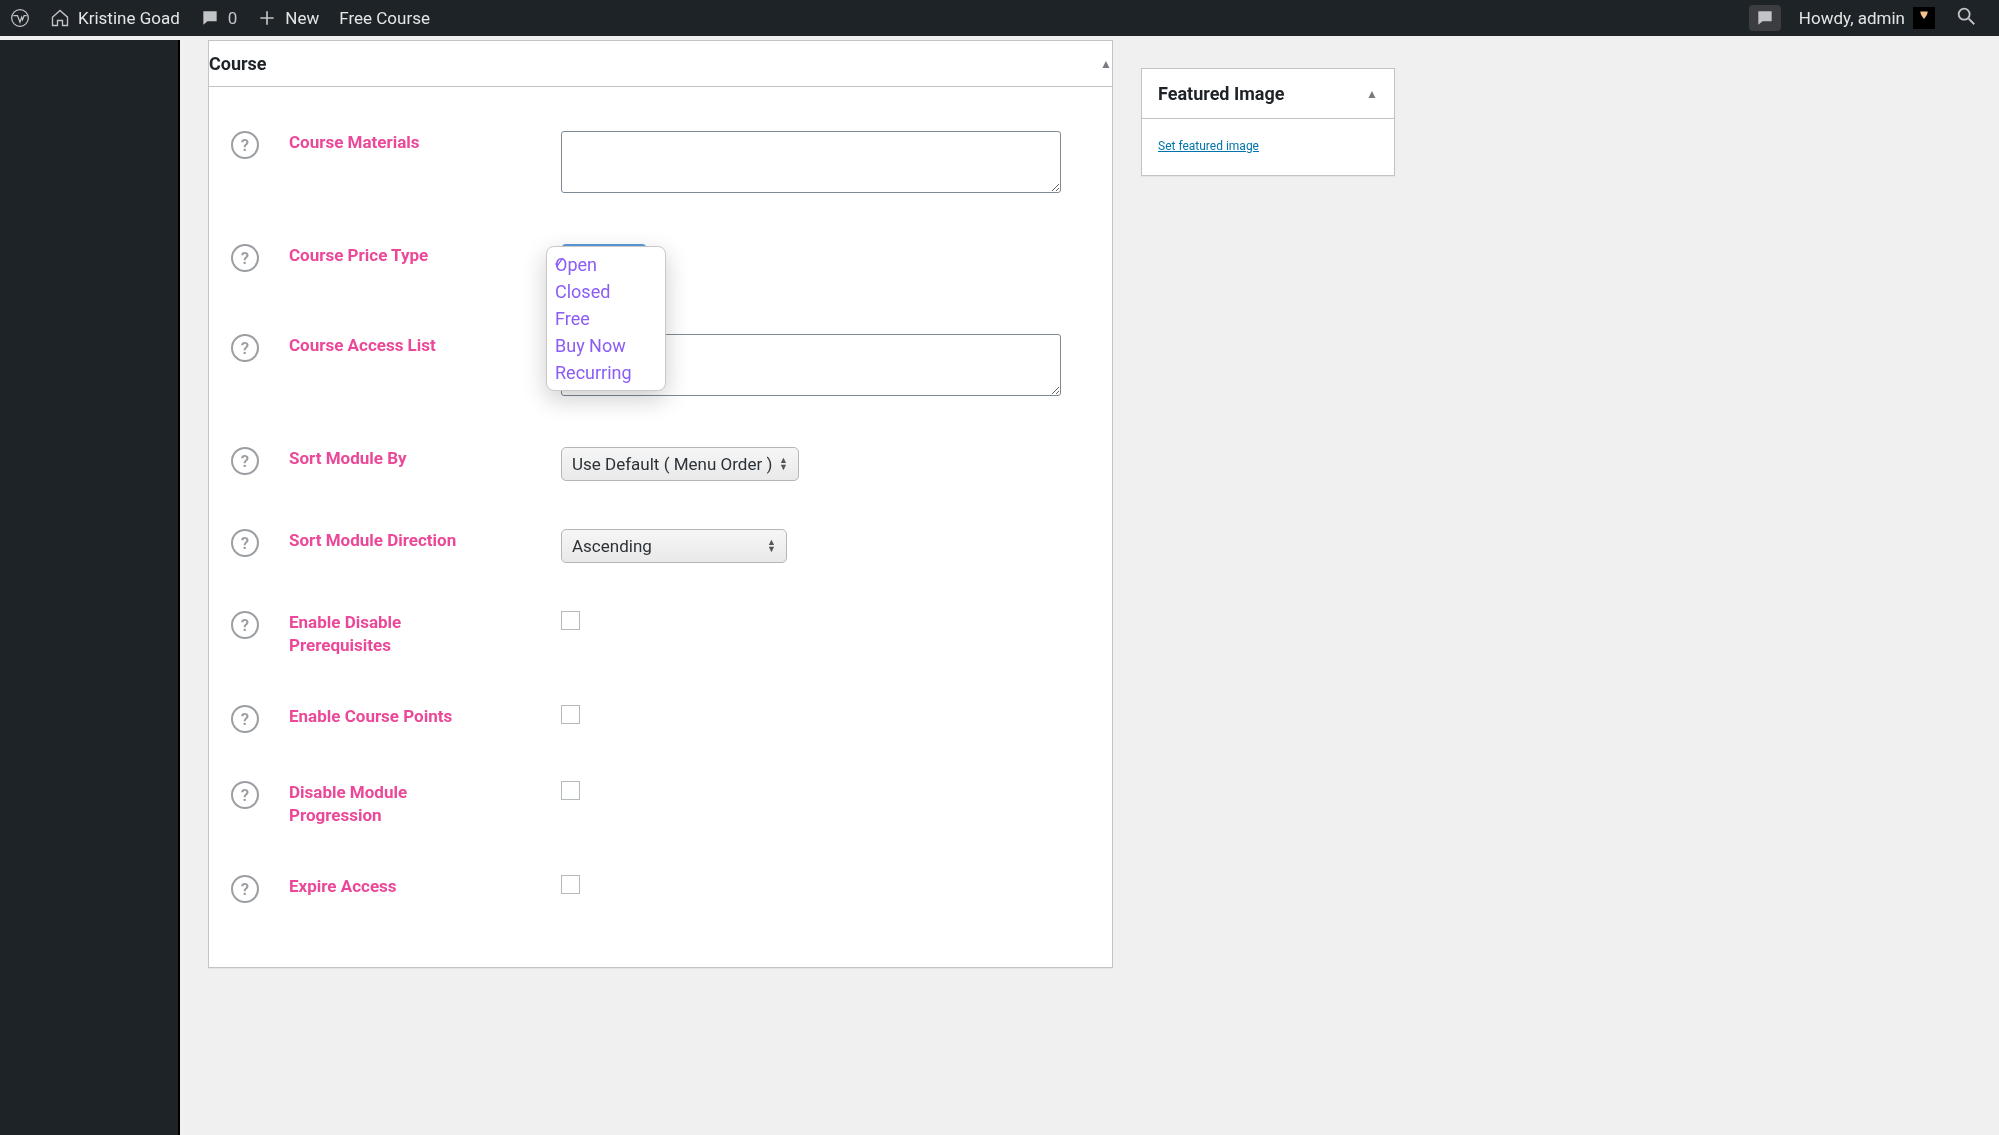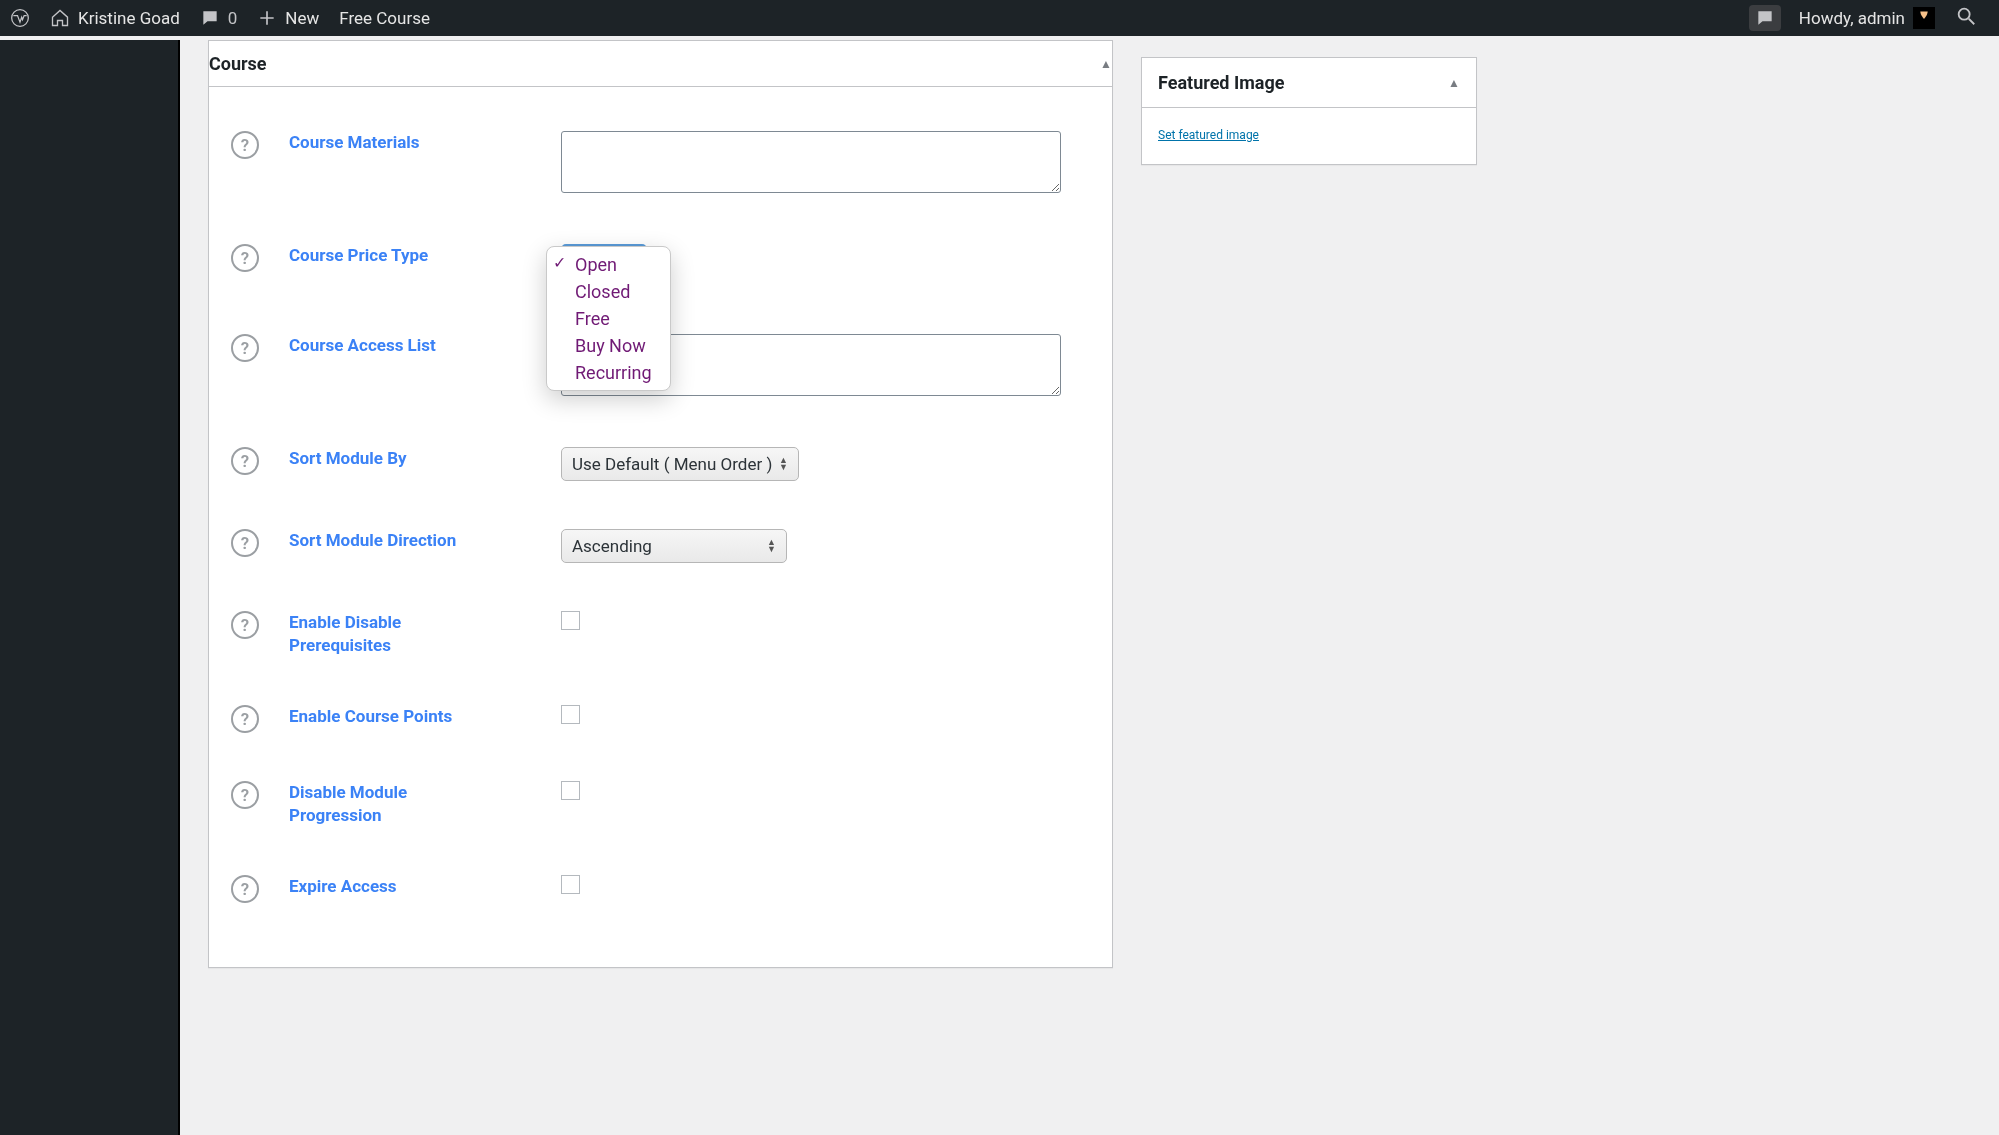--- a/index.html
+++ b/index.html
@@ -122,21 +122,21 @@
     font-size: 17px;
     display: flex;
     align-items: center;
     justify-content: center;
     cursor: pointer;
     flex-shrink: 0;
   }
   .field-label {
     font-weight: 700;
     font-size: 17px;
-    color: #3b82f6;
+    color: #ec4899;
     max-width: 180px;
     line-height: 1.35;
   }
   .field-control .ta {
     width: 500px;
     height: 62px;
     border: 1px solid #7e8993;
     border-radius: 3px;
     background: #fff;
     resize: both;
@@ -177,37 +177,37 @@
     position: absolute;
     background: #fff;
     border: 1px solid #c9c9c9;
     border-radius: 8px;
     box-shadow: 0 8px 24px rgba(0,0,0,.2);
     padding: 4px 0;
     min-width: 120px;
     z-index: 500;
   }
   .dropdown .dd-item {
-    padding: 2px 18px 2px 28px;
+    padding: 2px 18px 2px 8px;
     font-size: 18px;
-    color: #701a75;
+    color: #8b5cf6;
     cursor: pointer;
     position: relative;
     line-height: 1.28;
   }
   .dropdown .dd-item.selected::before {
     content: "✓";
     position: absolute;
     left: 6px;
     top: 2px;
     font-size: 16px;
   }
 
   
-  .side-col { width: 336px; flex-shrink: 0; margin-top: 17px; }
+  .side-col { width: 254px; flex-shrink: 0; margin-top: 28px; }
   .side-box {
     background: #fff;
     border: 1px solid #c3c4c7;
     box-shadow: 0 1px 1px rgba(0,0,0,.04);
   }
   .side-box-header {
     display: flex;
     align-items: center;
     justify-content: space-between;
     padding: 14px 16px;

